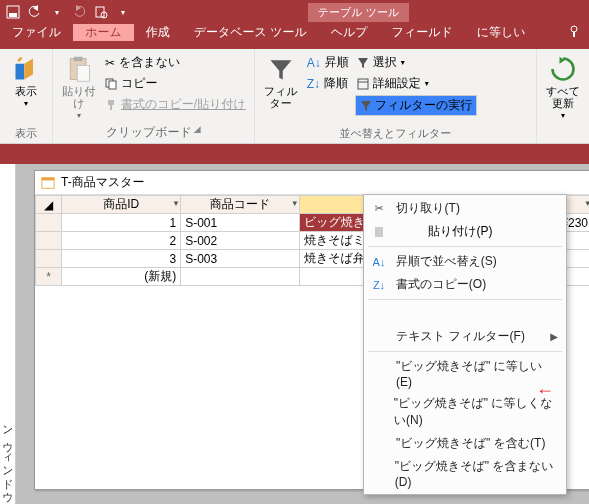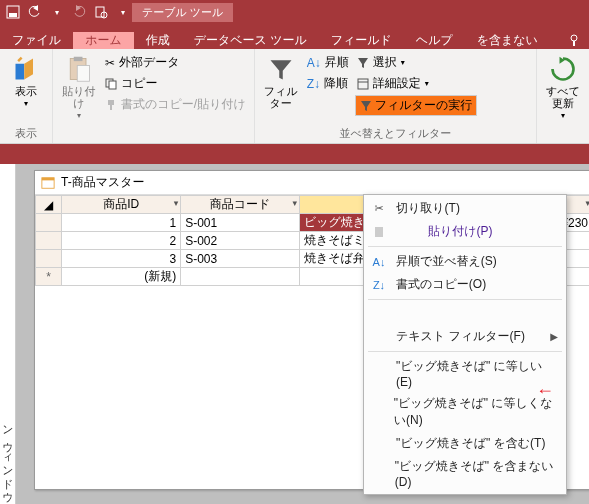--- a/index.html
+++ b/index.html
@@ -2,42 +2,42 @@
 <html><head>
 <meta charset="utf-8">
 <style>
 * { margin: 0; padding: 0; box-sizing: border-box; font-family: "Meiryo UI", "Yu Gothic UI", sans-serif; font-size: 12px; }
 body { background: #fff; width: 589px; height: 504px; overflow: hidden; position: relative; }
 
 
 .titlebar { height: 24px; background: #a4373a; display: flex; align-items: center; padding: 0 4px; color: #fff; }
 .titlebar .qat { display: flex; gap: 4px; align-items: center; }
 .titlebar .qat-icon { width: 18px; height: 18px; display: flex; align-items: center; justify-content: center; }
-.titlebar .center { flex: 1; display: flex; }
+.titlebar .center { flex: 1; display: flex; justify-content: center; }
 .titlebar .tool-tab { background: #c86b6d; color: #fff; padding: 2px 10px; font-size: 11px; }
 
 
-.ribtabs { height: 25px; background: #a4373a; display: flex; align-items: flex-end; color: #fff; }
+.ribtabs { height: 25px; background: #a4373a; display: flex; align-items: flex-start; color: #fff; }
 .ribtabs .tab { padding: 0 12px; display: flex; align-items: center; font-size: 12px; cursor: pointer; }
 .ribtabs .tab.active { background: #fca5a5; color: #a4373a; }
 .ribtabs .spacer { flex: 1; }
 .ribtabs .help { width: 30px; display: flex; align-items: center; justify-content: center; }
 
 
 .ribbon { background: #f3f2f1; border-bottom: 1px solid #d4d4d4; display: flex; height: 95px; }
 .group { border-right: 1px solid #e1e1e1; padding: 4px 6px 2px; display: flex; flex-direction: column; }
 .group-body { flex: 1; display: flex; align-items: flex-start; gap: 4px; }
 .group-label { text-align: center; font-size: 11px; color: #666; padding-top: 2px; display:flex; justify-content:center; gap:2px;}
 .bigbtn { display: flex; flex-direction: column; align-items: center; justify-content: flex-start; width: 40px; gap: 2px; padding-top:2px;}
 .bigbtn .ico { width: 28px; height: 28px; }
 .bigbtn .lbl { font-size: 11px; line-height: 1.1; text-align: center; }
 .smallbtns { display: flex; flex-direction: column; gap: 2px; }
 .smallbtn { display: flex; align-items: center; gap: 4px; font-size: 11px; padding: 1px 2px; white-space: nowrap;}
-.smallbtn.dim { color: #a0a0a0; }
-.filter-exec { background: #f97316; border:1px solid #ccc; padding:1px 4px; display:flex; align-items:center; gap:3px; font-size:11px;}
+.smallbtn.dim { color: #a0a0a0; text-decoration: underline; }
+.filter-exec { background: #3b82f6; border:1px solid #ccc; padding:1px 4px; display:flex; align-items:center; gap:3px; font-size:11px;}
 .caret { font-size: 8px; }
 
 
 .substrip { height: 20px; background: #a4373a; }
 
 
 .ws { position: relative; background: #e8e8e8; height: 340px; display:flex; }
 .navpane { width: 22px; background:#fff; border-right:1px solid #ccc; display:flex; align-items:flex-end; justify-content:center; }
 .navpane span { writing-mode: vertical-rl; font-size:11px; color:#333; padding-bottom:8px;}
 .docarea { flex:1; background:#bfbfbf; padding:6px 0 0 18px; position:relative;}
@@ -53,21 +53,21 @@
 table.ds th .dd { position:absolute; right:2px; top:2px; font-size:9px; color:#555;}
 table.ds th .fico { position:absolute; right:14px; top:3px; font-size:9px; color:#333;}
 table.ds td.rowhdr { background:#f8f0e8; text-align:center; width:18px; color:#666;}
 table.ds td.num { text-align:right; }
 table.ds td.sel { background:#a4373a; color:#fff; }
 col.c0{width:20px} col.c1{width:90px} col.c2{width:90px} col.c3{width:132px} col.c4{width:90px}
 
 
 .ctx { position:absolute; left:328px; top:23px; width:204px; background:#fcfcfc; border:1px solid #b5b5b5; box-shadow:2px 2px 6px rgba(0,0,0,.25); padding:2px 0;}
 .ctx .item { display:flex; align-items:center; gap:8px; padding:3px 8px 3px 6px; font-size:12px; color:#222;}
-.ctx .item.dim { color:#4c1d95;gap:40px; }
+.ctx .item.dim { color:#000000;gap:40px; }
 .ctx .item .mi { width:18px; height:16px; display:flex; align-items:center; justify-content:center; font-size:11px; color:#555;}
 .ctx .sep { height:1px; background:#ddd; margin:3px 4px; }
 .ctx .item .arr { margin-left:auto; font-size:10px; color:#555;}
 
 
 .callout { position:absolute; left:536px; top:378px; color:#e8202a; font-size:18px; font-weight:bold; }
 
 svg { display:block; }
 </style>
 </head>
@@ -105,23 +105,23 @@
   <div class="center">
       <div class="tool-tab">テーブル ツール</div>
     </div>
 </div>
 
 <div class="ribtabs">
   <div class="tab">ファイル</div>
   <div class="tab active">ホーム</div>
   <div class="tab">作成</div>
   <div class="tab">データベース ツール</div>
+  <div class="tab">ヘルプ</div>
   <div class="tab">フィールド</div>
-  <div class="tab">ヘルプ</div>
-  <div class="tab">を含まない</div>
+  <div class="tab">に等しい</div>
   <div class="spacer"></div>
   <div class="help">
       <svg width="16" height="16">
         <circle cx="8" cy="5" r="3" fill="none" stroke="#fff"></circle>
         <rect x="7" y="8" width="2" height="5" fill="#fff"></rect>
       </svg>
     </div>
 </div>
 
 <div class="ribbon">
@@ -147,21 +147,21 @@
             <rect x="6" y="4" width="18" height="24" fill="#d9b38c" stroke="#9c7a4f"></rect>
             <rect x="10" y="2" width="10" height="5" fill="#7a7a7a"></rect>
             <rect x="14" y="12" width="14" height="18" fill="#fff" stroke="#999"></rect>
           </svg>
         <span class="lbl">貼り付け</span>
         <span class="caret">▾</span>
       </div>
       <div class="smallbtns">
         <div class="smallbtn">
             <span>✂</span>
-            <span>外部データ</span>
+            <span>を含まない</span>
           </div>
         <div class="smallbtn">
             <span>
               <svg width="12" height="12">
                 <rect x="1" y="1" width="7" height="8" fill="none" stroke="#555"></rect>
                 <rect x="4" y="3" width="7" height="8" fill="#fff" stroke="#555"></rect>
               </svg>
             </span>
             <span>コピー</span>
           </div>
@@ -169,20 +169,24 @@
             <span>
               <svg width="12" height="12">
                 <rect x="3" y="1" width="6" height="5" fill="#bbb"></rect>
                 <rect x="5" y="6" width="2" height="5" fill="#bbb"></rect>
               </svg>
             </span>
             <span>書式のコピー/貼り付け</span>
           </div>
       </div>
     </div>
+    <div class="group-label">
+        <span>クリップボード</span>
+        <span style="font-size:9px;color:#888">◢</span>
+      </div>
   </div>
 
   <div class="group" style="flex:1">
     <div class="group-body">
       <div class="bigbtn">
         <svg class="ico" viewBox="0 0 32 32">
             <path d="M4 6 L28 6 L18 18 L18 28 L14 26 L14 18 Z" fill="#5a5a5a"></path>
           </svg>
         <span class="lbl">フィルター</span>
       </div>

